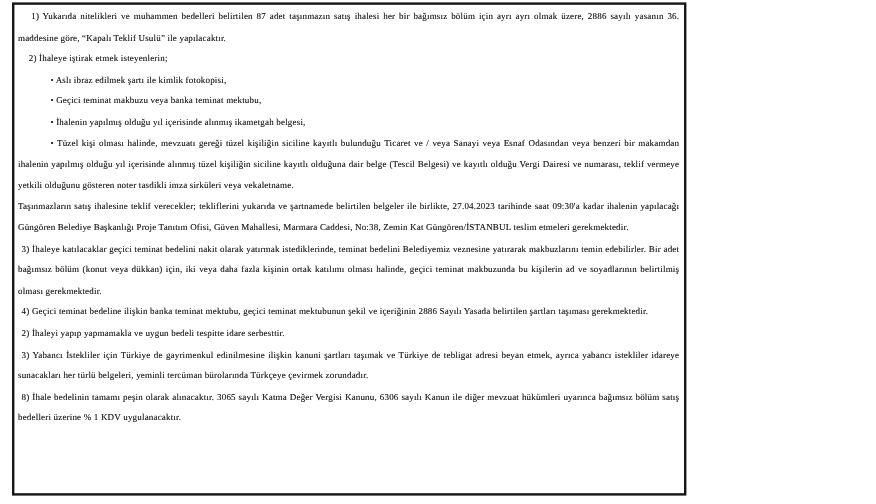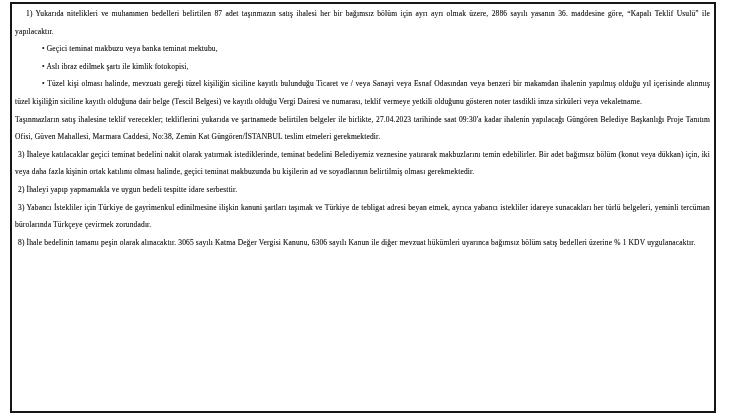--- a/index.html
+++ b/index.html
@@ -11,21 +11,21 @@
   html,body{margin:0;padding:0;}
   body{
     width:730px;height:420px;
     background:var(--paper);
     overflow:hidden;
     font-family:"Liberation Serif","DejaVu Serif",serif;
   }
   .sheet{
     position:absolute;
     left:10px;top:2px;
-    width:706px;height:411px;
+    width:562px;height:411px;
     border:2px solid var(--frame);
     background:var(--paper);
     padding:1px 4px 0 3px;
     overflow:hidden;
   }
   .sheet p{
     margin:0;
     font-size:7.5px;
     line-height:17.6px;
     letter-spacing:0.15px;
@@ -38,21 +38,24 @@
   .ind-num2{text-indent:9px;}
   .ind-bullet{text-indent:27px;}
   .ind-small{text-indent:3px;}
   .ind-none{text-indent:0;font-family:Liberation Serif, serif;}
 </style>
 </head>
 <body>
 
 <div class="sheet">
   <p class="ind-num1">1) Yukarıda nitelikleri ve muhammen bedelleri belirtilen 87 adet taşınmazın satış ihalesi her bir bağımsız bölüm için ayrı ayrı olmak üzere, 2886 sayılı yasanın 36. maddesine göre, “Kapalı Teklif Usulü” ile yapılacaktır.</p>
+  <p class="ind-num2">2) İhaleye iştirak etmek isteyenlerin;</p>
+  <p class="ind-bullet">• Aslı ibraz edilmek şartı ile kimlik fotokopisi,</p>
   <p class="ind-bullet">• Geçici teminat makbuzu veya banka teminat mektubu,</p>
-  <p class="ind-bullet">• Aslı ibraz edilmek şartı ile kimlik fotokopisi,</p>
+  <p class="ind-bullet">• İhalenin yapılmış olduğu yıl içerisinde alınmış ikametgah belgesi,</p>
   <p class="ind-bullet">• Tüzel kişi olması halinde, mevzuatı gereği tüzel kişiliğin siciline kayıtlı bulunduğu Ticaret ve / veya Sanayi veya Esnaf Odasından veya benzeri bir makamdan ihalenin yapılmış olduğu yıl içerisinde alınmış tüzel kişiliğin siciline kayıtlı olduğuna dair belge (Tescil Belgesi) ve kayıtlı olduğu Vergi Dairesi ve numarası, teklif vermeye yetkili olduğunu gösteren noter tasdikli imza sirküleri veya vekaletname.</p>
   <p class="ind-none">Taşınmazların satış ihalesine teklif verecekler; tekliflerini yukarıda ve şartnamede belirtilen belgeler ile birlikte, 27.04.2023 tarihinde saat 09:30'a kadar ihalenin yapılacağı Güngören Belediye Başkanlığı Proje Tanıtım Ofisi, Güven Mahallesi, Marmara Caddesi, No:38, Zemin Kat Güngören/İSTANBUL teslim etmeleri gerekmektedir.</p>
   <p class="ind-small">3) İhaleye katılacaklar geçici teminat bedelini nakit olarak yatırmak istediklerinde, teminat bedelini Belediyemiz veznesine yatırarak makbuzlarını temin edebilirler. Bir adet bağımsız bölüm (konut veya dükkan) için, iki veya daha fazla kişinin ortak katılımı olması halinde, geçici teminat makbuzunda bu kişilerin ad ve soyadlarının belirtilmiş olması gerekmektedir.</p>
+  <p class="ind-small">4) Geçici teminat bedeline ilişkin banka teminat mektubu, geçici teminat mektubunun şekil ve içeriğinin 2886 Sayılı Yasada  belirtilen şartları taşıması gerekmektedir.</p>
   <p class="ind-small">2) İhaleyi yapıp yapmamakla ve uygun bedeli tespitte idare serbesttir.</p>
   <p class="ind-small">3) Yabancı İstekliler için Türkiye de gayrimenkul edinilmesine ilişkin kanuni şartları taşımak ve Türkiye de tebligat adresi beyan etmek, ayrıca yabancı istekliler idareye sunacakları her türlü belgeleri, yeminli tercüman bürolarında Türkçeye çevirmek zorundadır.</p>
   <p class="ind-small">8) İhale bedelinin tamamı peşin olarak alınacaktır. 3065 sayılı Katma Değer Vergisi Kanunu, 6306 sayılı Kanun ile diğer mevzuat hükümleri uyarınca bağımsız bölüm satış bedelleri üzerine % 1 KDV uygulanacaktır.</p>
 </div>
 
 </body></html>

